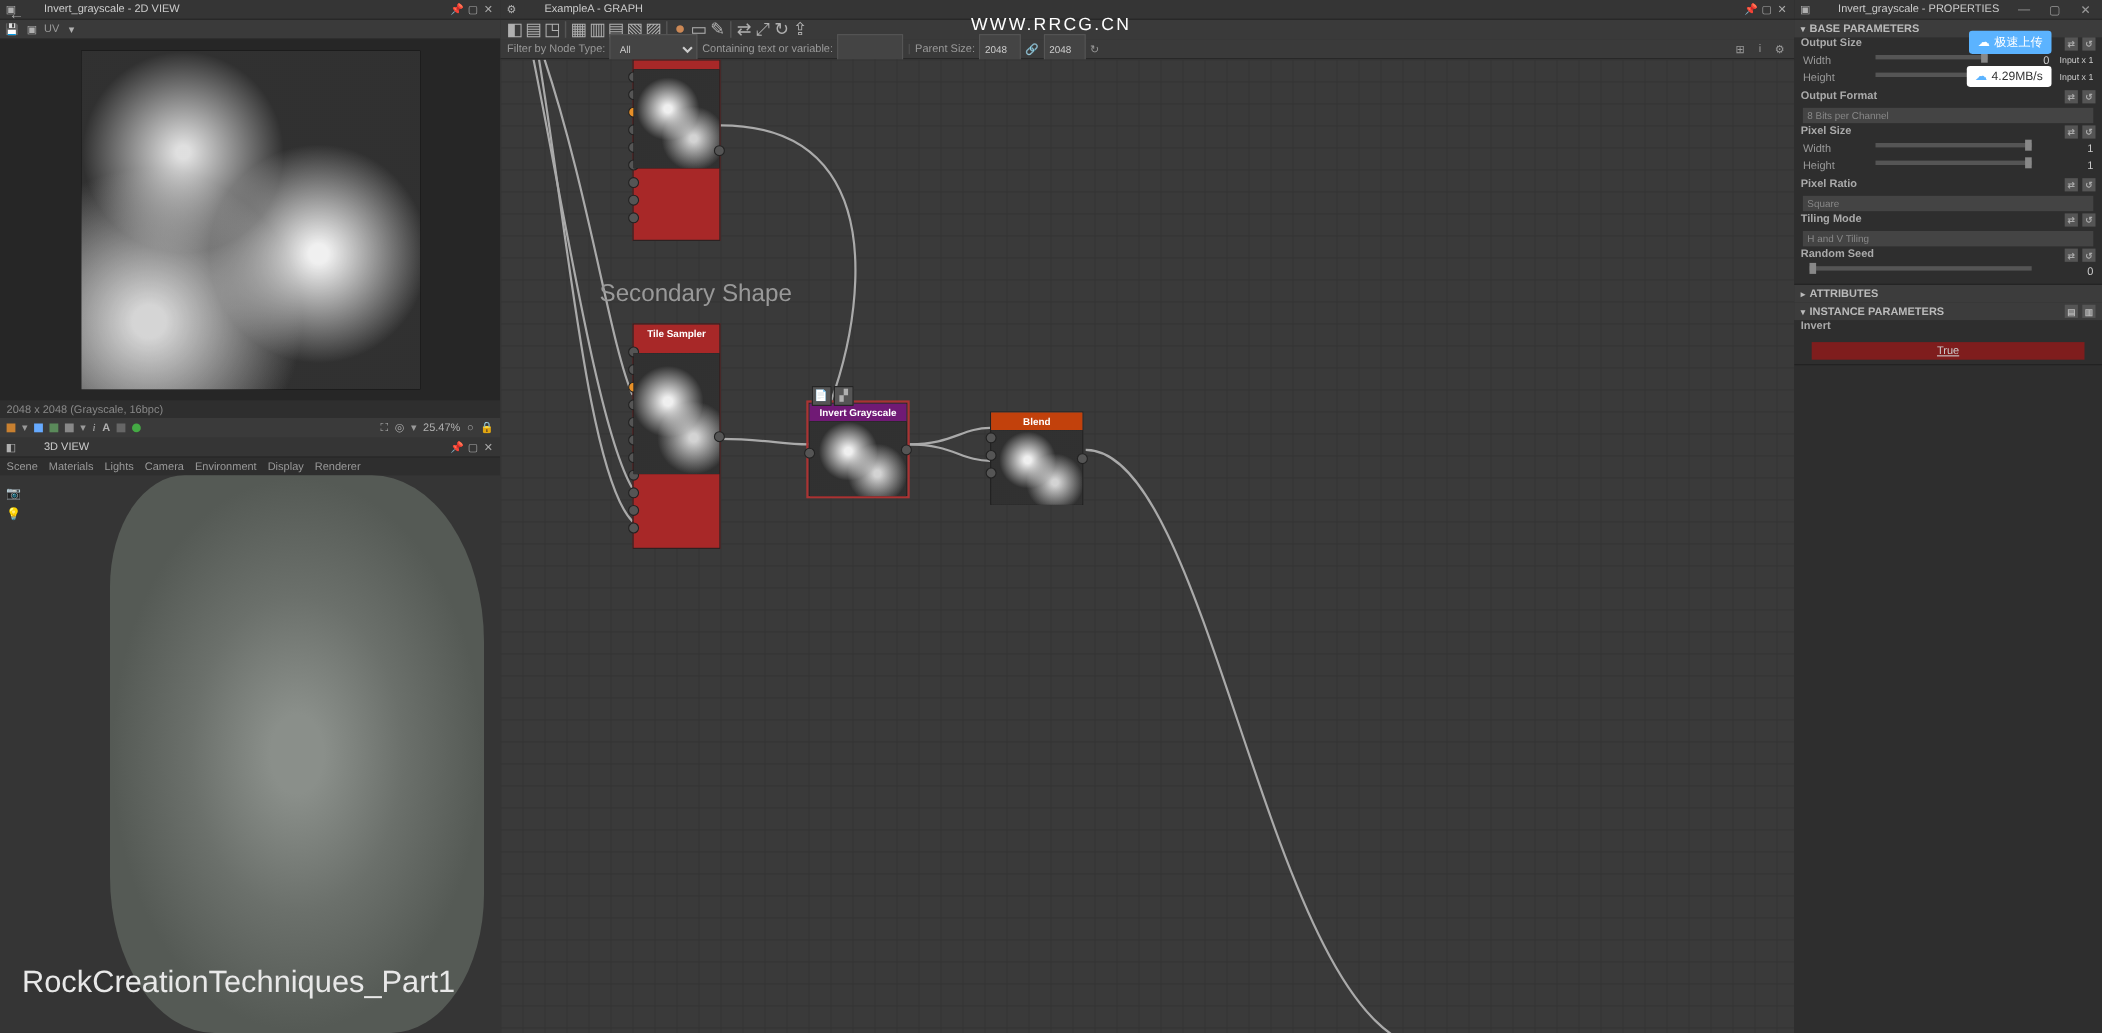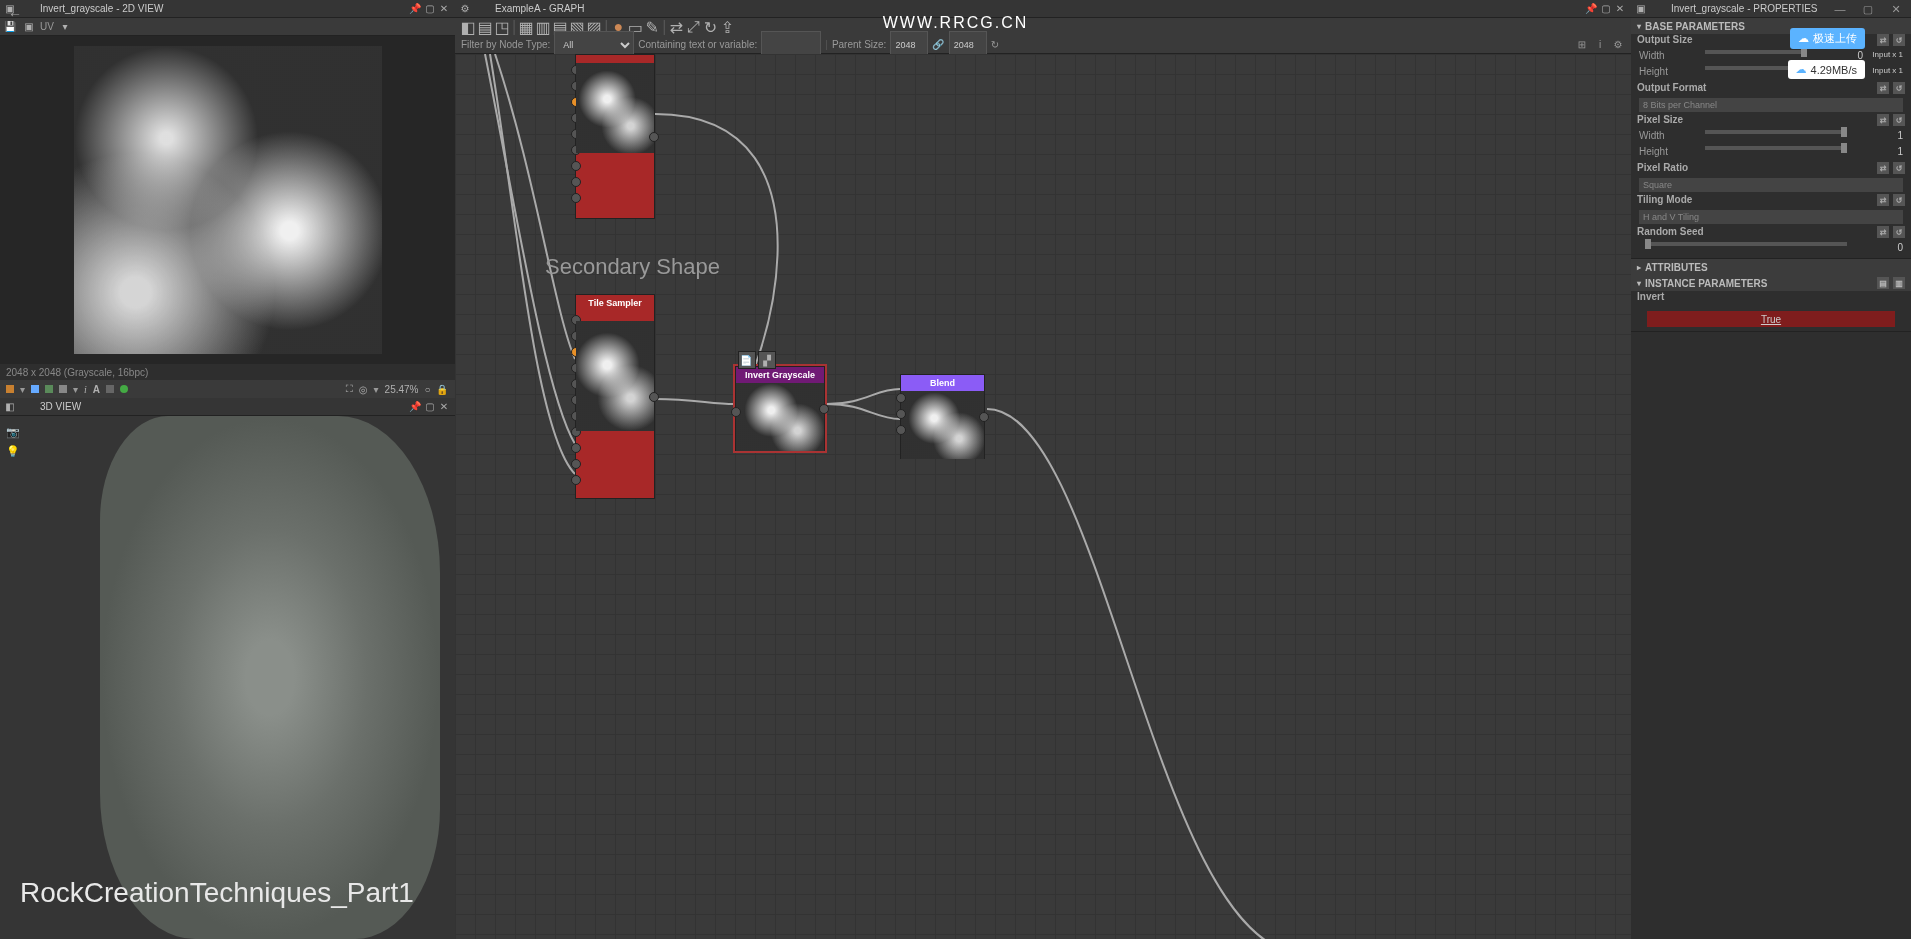--- a/index.html
+++ b/index.html
@@ -151,20 +151,29 @@
     </div>
 
     <div class="view3d">
       <div class="panel-header">
         <span class="icon">◧</span>
         <span class="title">3D VIEW</span>
         <span class="ctrl">📌</span>
         <span class="ctrl">▢</span>
         <span class="ctrl">✕</span>
       </div>
+      <div class="menu-bar">
+        <span>Scene</span>
+        <span>Materials</span>
+        <span>Lights</span>
+        <span>Camera</span>
+        <span>Environment</span>
+        <span>Display</span>
+        <span>Renderer</span>
+      </div>
       <div class="view3d-canvas">
         <div style="position:absolute;left:6px;top:10px;display:flex;flex-direction:column;gap:6px">
           <span style="color:#888;font-size:11px">📷</span>
           <span style="color:#888;font-size:11px">💡</span>
         </div>
         <div class="rock-preview"></div>
       </div>
     </div>
   </div>
 
@@ -277,21 +286,21 @@
         <div class="node-thumb" style="height:68px"></div>
         <div class="node-ports-left" style="top:40px">
             <div class="port"></div>
           </div>
         <div class="node-ports-right">
             <div class="port"></div>
           </div>
       </div>
 
       <div class="node" style="left:445px;top:320px;width:85px;height:85px;background:#4a4a4a">
-        <div class="node-title" style="background:#8b5cf6">Blend</div>
+        <div class="node-title" style="background:#c2410c">Blend</div>
         <div class="node-thumb" style="height:68px"></div>
         <div class="node-ports-left" style="top:18px">
           <div class="port"></div>
           <div class="port"></div>
           <div class="port"></div>
         </div>
         <div class="node-ports-right">
             <div class="port"></div>
           </div>
       </div>

